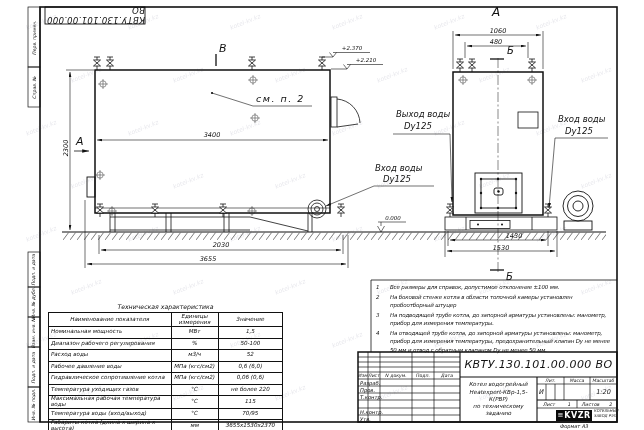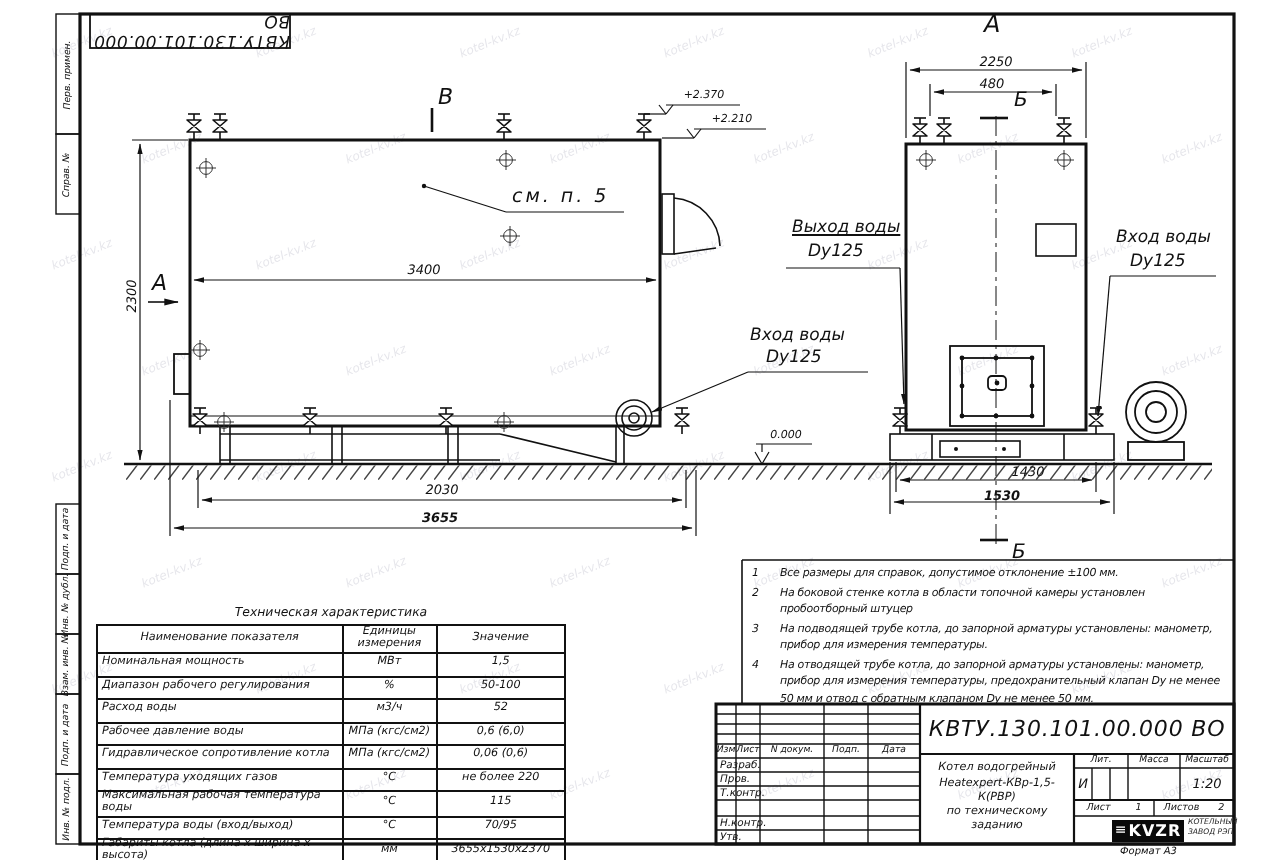--- a/index.html
+++ b/index.html
@@ -358,39 +358,39 @@
     </div>
   <div class="vlab" style="left:28px;top:347px;width:12px;height:40px;">
       <span>Подп. и дата</span>
     </div>
   <div class="vlab" style="left:28px;top:387px;width:12px;height:35px;">
       <span>Инв. № подл.</span>
     </div>
 
   <span class="t lbl" style="left:219px;top:42px;">В</span>
   <span class="t lbl" style="left:76px;top:135px;">А</span>
-  <span class="t" style="left:256px;top:93px;font-size:9.5px;letter-spacing:1.5px;">см. п. 5</span>
+  <span class="t" style="left:256px;top:93px;font-size:9.5px;letter-spacing:1.5px;">см. п. 2</span>
   <span class="t dim" style="left:212px;top:131px;text-align:right;">3400</span>
   <span class="t dim" style="left:66px;top:148px;transform:translate(-50%,-50%) rotate(-90deg);">2300</span>
   <span class="t dim" style="left:221px;top:241px;">2030</span>
-  <span class="t dim" style="left:220px;top:255px;font-weight:bold;">3655</span>
+  <span class="t dim" style="left:208px;top:255px;">3655</span>
   <span class="t sm" style="left:352px;top:45px;">+2.370</span>
   <span class="t sm" style="left:366px;top:57px;">+2.210</span>
   <span class="t sm" style="left:393px;top:214.5px;">0.000</span>
   <span class="t call" style="left:375px;top:163px;">Вход воды</span>
   <span class="t call" style="left:383px;top:174px;">Dy125</span>
 
   <span class="t" style="left:492px;top:5px;font-size:12px;">А</span>
   <span class="t" style="left:507px;top:45px;font-size:10px;">Б</span>
   <span class="t" style="left:506px;top:271px;font-size:10px;">Б</span>
-  <span class="t dim" style="left:498px;top:27px;">2250</span>
+  <span class="t dim" style="left:498px;top:27px;">1060</span>
   <span class="t dim" style="left:496px;top:38px;">480</span>
   <span class="t dim" style="left:514px;top:232px;">1430</span>
-  <span class="t dim" style="left:501px;top:243.5px;font-weight:bold;">1530</span>
-  <span class="t call" style="left:396px;top:109px;text-decoration:underline;">Выход воды</span>
+  <span class="t dim" style="left:501px;top:243.5px;">1530</span>
+  <span class="t call" style="left:396px;top:109px;">Выход воды</span>
   <span class="t call" style="left:404px;top:121px;">Dy125</span>
   <span class="t call" style="left:558px;top:114px;">Вход воды</span>
   <span class="t call" style="left:565px;top:126px;">Dy125</span>
 
   <div id="notes">
     <div class="note-row">
         <span class="note-num">1</span>
         <span class="note-text">Все размеры для справок, допустимое отклонение  ±100 мм.</span>
       </div>
     <div class="note-row">

